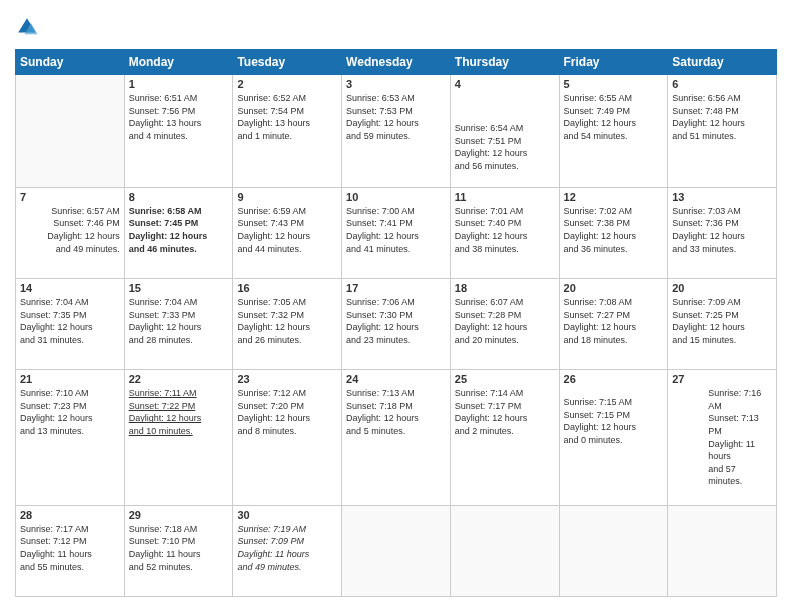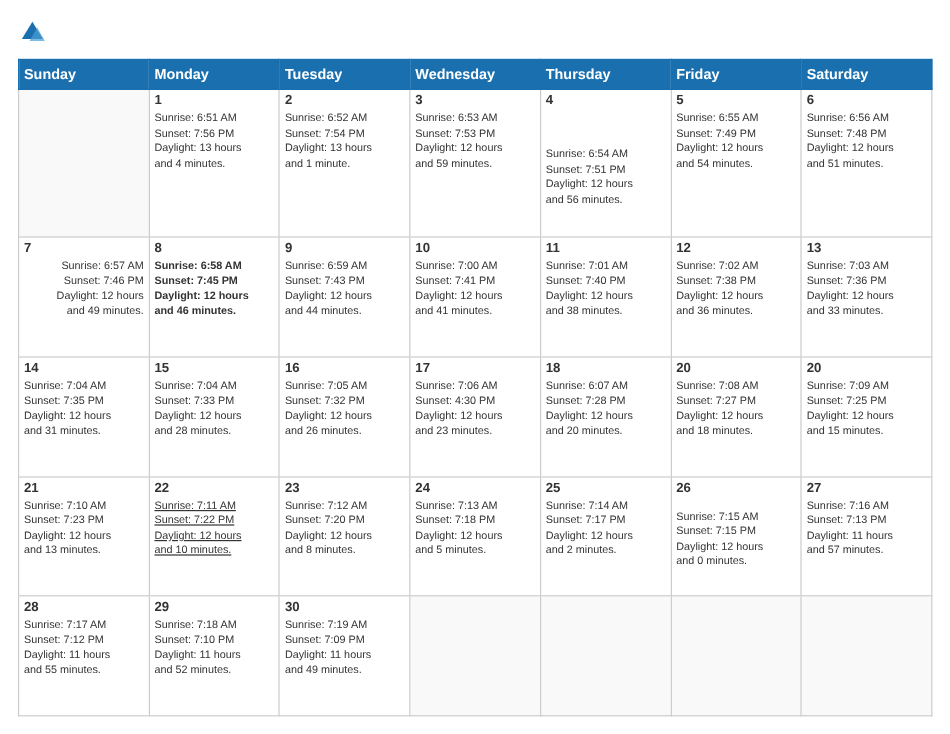--- a/index.html
+++ b/index.html
@@ -246,21 +246,21 @@
           <td>
             <span class="day-number">16</span>
             <div class="day-info" style="white-space: pre-line;">Sunrise: 7:05 AM
 Sunset: 7:32 PM
 Daylight: 12 hours
 and 26 minutes.</div>
           </td>
           <td>
             <span class="day-number">17</span>
             <div class="day-info" style="white-space: pre-line;">Sunrise: 7:06 AM
-Sunset: 4:30 PM
+Sunset: 7:30 PM
 Daylight: 12 hours
 and 23 minutes.</div>
           </td>
           <td>
             <span class="day-number">18</span>
             <div class="day-info" style="white-space: pre-line;">Sunrise: 6:07 AM
 Sunset: 7:28 PM
 Daylight: 12 hours
 and 20 minutes.</div>
           </td>
@@ -317,21 +317,21 @@
           </td>
           <td>
             <span class="day-number">26</span>
             <div class="day-info" style="white-space: pre-line; margin-top: 11px;">Sunrise: 7:15 AM
 Sunset: 7:15 PM
 Daylight: 12 hours
 and 0 minutes.</div>
           </td>
           <td>
             <span class="day-number">27</span>
-            <div class="day-info" style="white-space: pre-line;">Sunrise: 7:16 AM
+            <div class="day-info" style="white-space: pre-line; margin-left: 36px;">Sunrise: 7:16 AM
 Sunset: 7:13 PM
 Daylight: 11 hours
 and 57 minutes.</div>
           </td>
         </tr>
         <tr>
           <td>
             <span class="day-number">28</span>
             <div class="day-info" style="white-space: pre-line;">Sunrise: 7:17 AM
 Sunset: 7:12 PM
@@ -340,21 +340,21 @@
           </td>
           <td>
             <span class="day-number">29</span>
             <div class="day-info" style="white-space: pre-line;">Sunrise: 7:18 AM
 Sunset: 7:10 PM
 Daylight: 11 hours
 and 52 minutes.</div>
           </td>
           <td>
             <span class="day-number">30</span>
-            <div class="day-info" style="white-space: pre-line;">Sunrise: 7:19 AM
+            <div class="day-info" style="white-space: pre-line; font-style: italic;">Sunrise: 7:19 AM
 Sunset: 7:09 PM
 Daylight: 11 hours
 and 49 minutes.</div>
           </td>
           <td class="empty-cell"></td>
           <td class="empty-cell"></td>
           <td class="empty-cell"></td>
           <td class="empty-cell"></td>
         </tr>
       </tbody>

